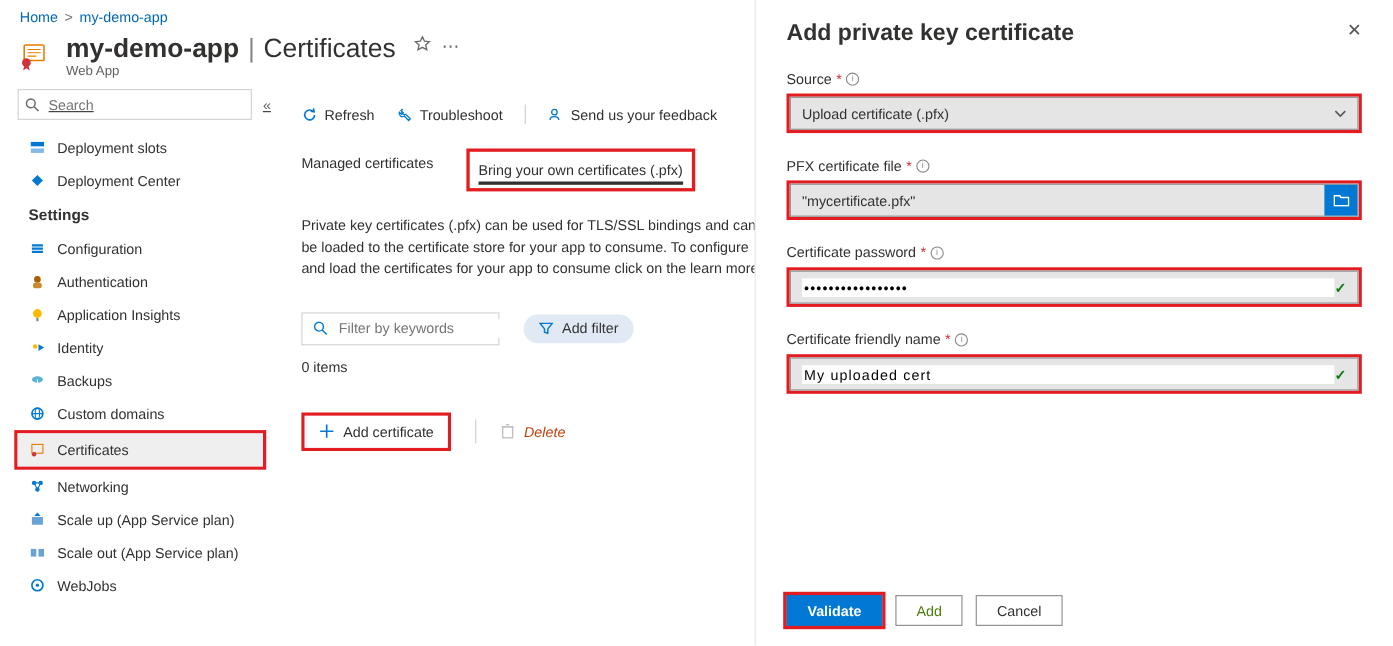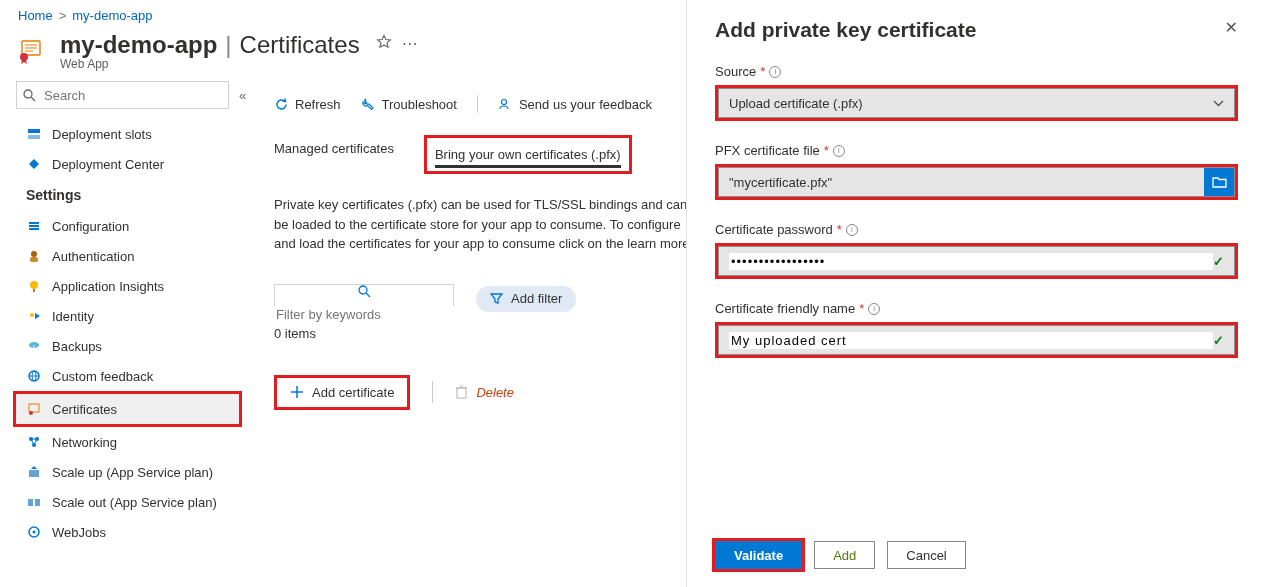--- a/index.html
+++ b/index.html
@@ -27,21 +27,21 @@
   .title-block .title-line{display:flex;align-items:baseline;gap:8px;}
   .title-line .app{font-size:24px;font-weight:600;}
   .title-line .pipe{font-size:24px;font-weight:300;color:#888;}
   .title-line .sub{font-size:24px;font-weight:400;}
   .title-tools{margin-left:8px;display:flex;gap:10px;color:#666;}
   .subtitle{font-size:12px;color:var(--muted);margin-top:-2px;}
 
   
   .columns{display:flex;height:calc(100% - 70px);}
   .sidebar{width:250px;flex-shrink:0;padding:10px 0 0 16px;}
-  .search-row{display:flex;align-items:center;gap:10px;padding-right:12px;}
+  .search-row{display:flex;align-items:center;gap:10px;padding-right:12px;text-decoration:underline;}
   .search{flex:1;display:flex;align-items:center;border:1px solid var(--border);height:28px;padding:0 6px;gap:6px;color:var(--muted);}
   .search input{border:none;outline:none;flex:1;font-size:13px;}
   .collapse-caret{color:#666;font-size:13px;}
   .nav-group{margin-top:10px;}
   .nav-heading{font-weight:600;font-size:14px;padding:8px 10px;}
   .nav-item{display:flex;align-items:center;gap:10px;padding:7px 10px;cursor:pointer;font-size:13px;}
   .nav-item.selected{background:var(--selected);}
   .nav-item .ic{width:16px;height:16px;display:flex;align-items:center;justify-content:center;}
   .hl-nav{border:3px solid var(--highlight);margin-left:-3px;margin-right:8px;}
 
@@ -49,21 +49,21 @@
   .main{flex:1;padding:24px 24px 0 24px;min-width:0;}
   .toolbar{display:flex;align-items:center;gap:20px;color:var(--text);font-size:13px;}
   .toolbar .tbtn{display:flex;align-items:center;gap:6px;cursor:pointer;}
   .toolbar .sep{width:1px;height:18px;background:#ccc;}
   .tabs{display:flex;gap:30px;margin-top:22px;border-bottom:1px solid transparent;}
   .tab{padding:6px 0;color:var(--text);cursor:pointer;}
   .tab.active{color:var(--text);font-weight:400;}
   .tab-hl{border:3px solid var(--highlight);padding:3px 8px;} 
   .desc{margin-top:20px;color:var(--text);font-size:13px;line-height:1.5;max-width:430px;}
   .filters{display:flex;align-items:center;gap:22px;margin-top:30px;}
-  .filter-input{display:flex;align-items:center;gap:8px;border:1px solid var(--border);height:30px;padding:0 10px;width:180px;flex-direction:column;}
+  .filter-input{display:flex;align-items:center;gap:8px;border:1px solid var(--border);height:30px;padding:0 10px;width:180px;}
   .filter-input input{border:none;outline:none;flex:1;font-size:13px;}
   .add-filter{display:flex;align-items:center;gap:8px;background:var(--chip);border-radius:15px;height:26px;padding:0 14px;color:#333;cursor:pointer;}
   .items-count{margin-top:12px;font-size:13px;}
   .list-actions{display:flex;align-items:center;gap:22px;margin-top:34px;}
   .add-cert{display:flex;align-items:center;gap:8px;padding:6px 12px;border:1px solid #fff;cursor:pointer;}
   .add-cert-hl{border:3px solid var(--highlight);}
   .del{display:flex;align-items:center;gap:8px;color:#c2410c;font-style:italic;}
   .vsep{width:1px;height:22px;background:#ccc;}
 
   
@@ -216,21 +216,21 @@
       <span>Backups</span>
     </div>
     <div class="nav-item">
       <span class="ic">
           <svg width="14" height="14">
             <circle cx="7" cy="7" r="5" fill="none" stroke="#0078d4" stroke-width="1.5"></circle>
             <line x1="2" y1="7" x2="12" y2="7" stroke="#0078d4"></line>
             <ellipse cx="7" cy="7" rx="2" ry="5" fill="none" stroke="#0078d4"></ellipse>
           </svg>
         </span>
-      <span>Custom feedback</span>
+      <span>Custom domains</span>
     </div>
     <div class="hl-nav">
       <div class="nav-item selected">
         <span class="ic">
             <svg width="14" height="14">
               <rect x="2" y="2" width="10" height="8" fill="none" stroke="#e57c00"></rect>
               <circle cx="4" cy="11" r="2" fill="#d13438"></circle>
             </svg>
           </span>
         <span>Certificates</span>

